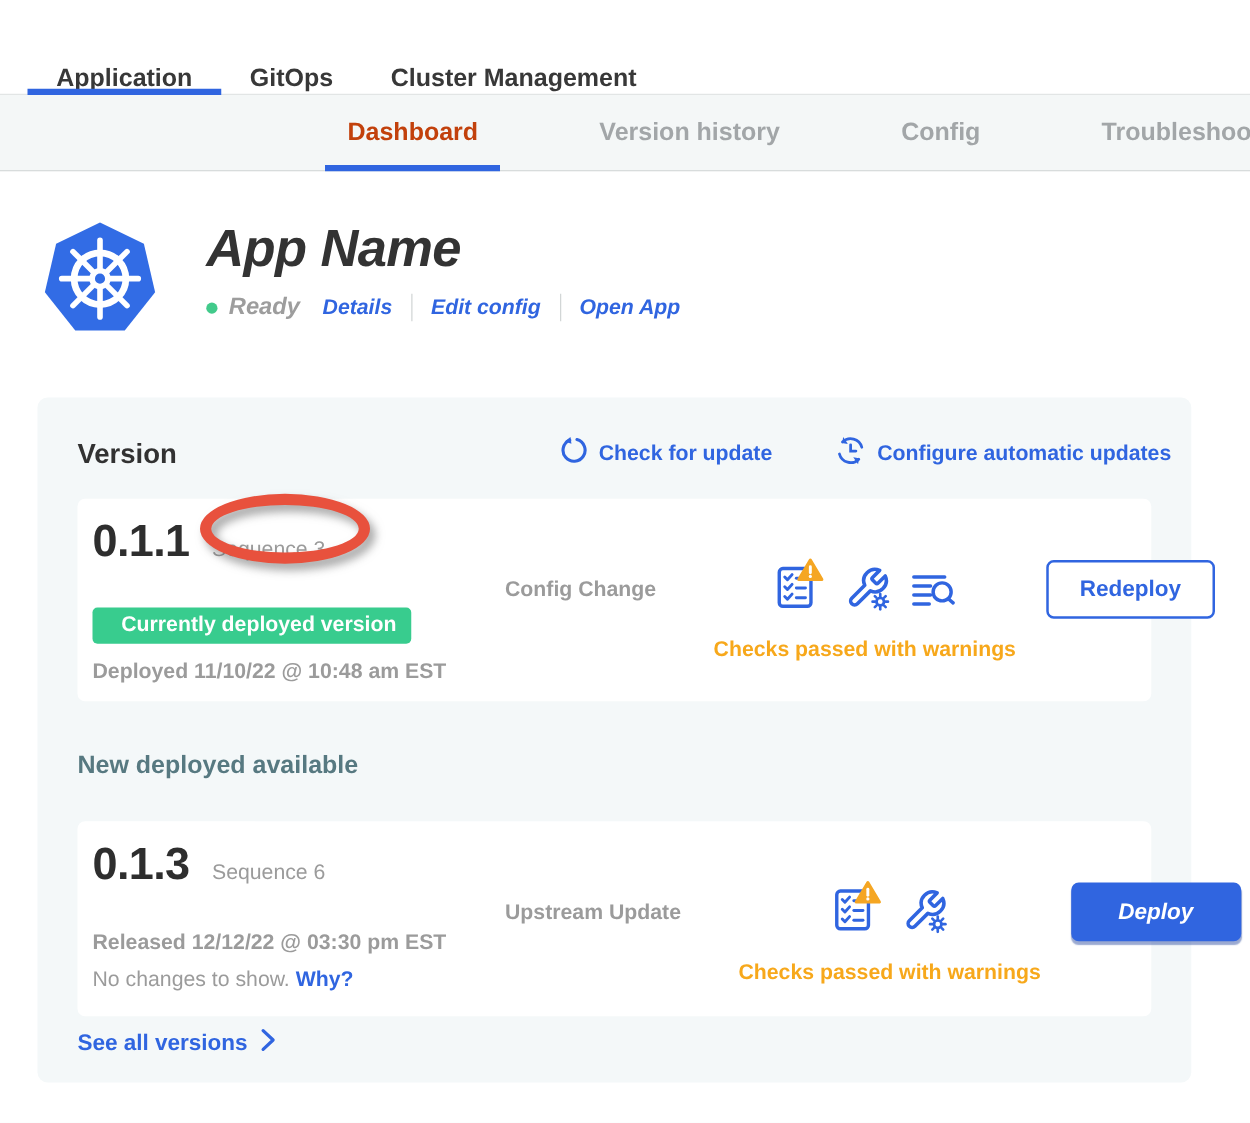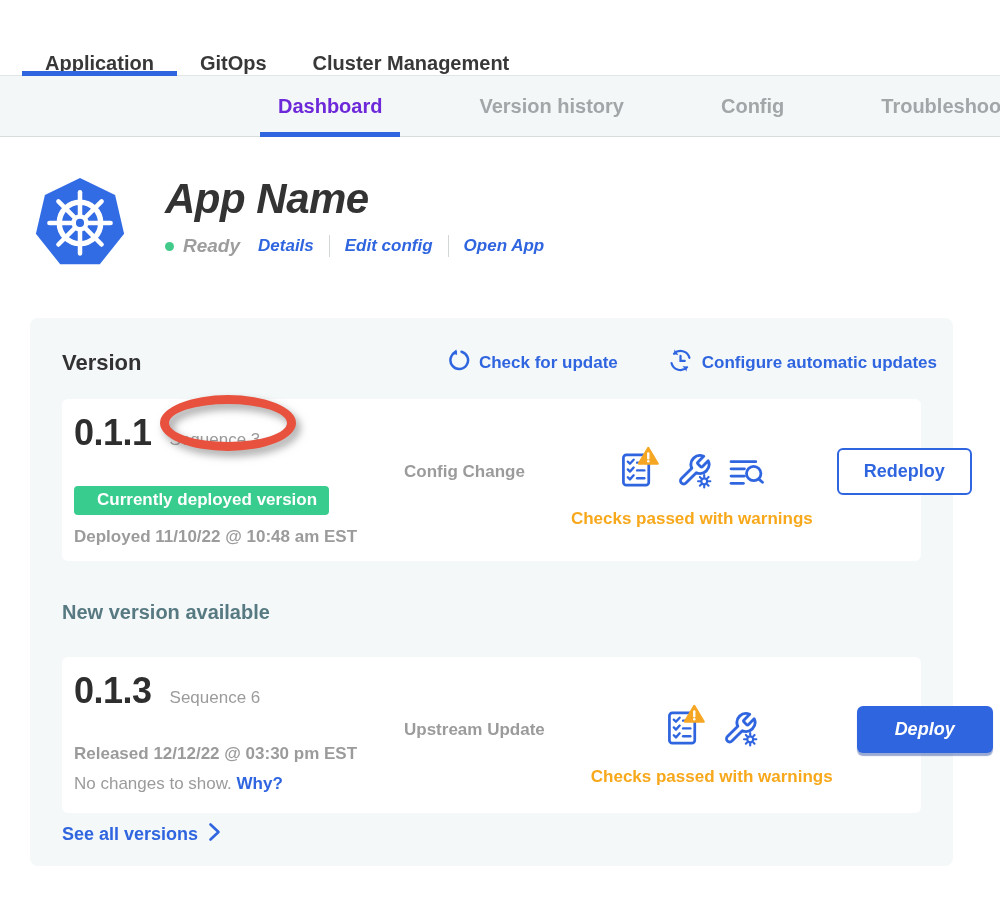--- a/index.html
+++ b/index.html
@@ -8,21 +8,21 @@
   .screen { position:relative; width:1000px; height:898px; overflow:hidden; background:#fff; }
 
   
   .topnav { display:flex; align-items:flex-end; height:76px; border-bottom:1px solid #e2e5e5; padding-left:22px; background:#fff; }
   .topnav .tab { position:relative; display:flex; align-items:center; padding:0 23px; font-size:20px; font-weight:700; color:#383838; cursor:pointer; white-space:nowrap; }
   .topnav .tab.active::after { content:""; position:absolute; left:0; right:0; bottom:-1px; height:5px; background:#3065e0; }
 
   
   .subnav { display:flex; align-items:stretch; height:61px; background:#f4f7f7; border-bottom:1px solid #d8dcdc; padding-left:260px; white-space:nowrap; }
   .subnav .tab { position:relative; display:flex; align-items:center; padding:0 18px; margin-right:61px; font-size:20px; font-weight:700; color:#a2a6a8; cursor:pointer; }
-  .subnav .tab.active { color:#6d28d9; }
+  .subnav .tab.active { color:#c2410c; }
   .subnav .tab.active::after { content:""; position:absolute; left:0; right:0; bottom:-1px; height:5px; background:#3065e0; }
 
   
   .app-header { display:flex; align-items:flex-start; padding:37px 0 0 35px; }
   .k8s-logo { width:90px; height:96px; flex-shrink:0; }
   .app-header-info { margin-left:40px; padding-top:2px;font-style:italic; }
   .app-title { font-size:42px; font-weight:800; color:#333; letter-spacing:-0.5px; line-height:46px; }
   .app-status-row { display:flex; align-items:center; margin-top:13px; }
   .status-dot { width:9px; height:9px; border-radius:50%; background:#42ca8b; margin-right:9px; }
   .status-text { font-size:19px; font-weight:600; color:#9d9d9d; margin-right:18px; }
@@ -217,21 +217,21 @@
                 </g>
               </svg>
             </span>
           </div>
           <div class="warning-text">Checks passed with warnings</div>
         </div>
         <button class="btn btn-outline">Redeploy</button>
       </div>
     </div>
 
-    <div class="new-version-heading">New version available</div>
+    <div class="new-version-heading">New deployed available</div>
 
     <div class="version-card card-available">
       <div class="vc-left">
         <div class="version-row">
           <span class="version-number">0.1.3</span>
           <span class="sequence">Sequence 6</span>
         </div>
         <div class="released-meta">Released 12/12/22 @ 03:30 pm EST</div>
         <div class="no-changes">
           <span>No changes to show.</span>

